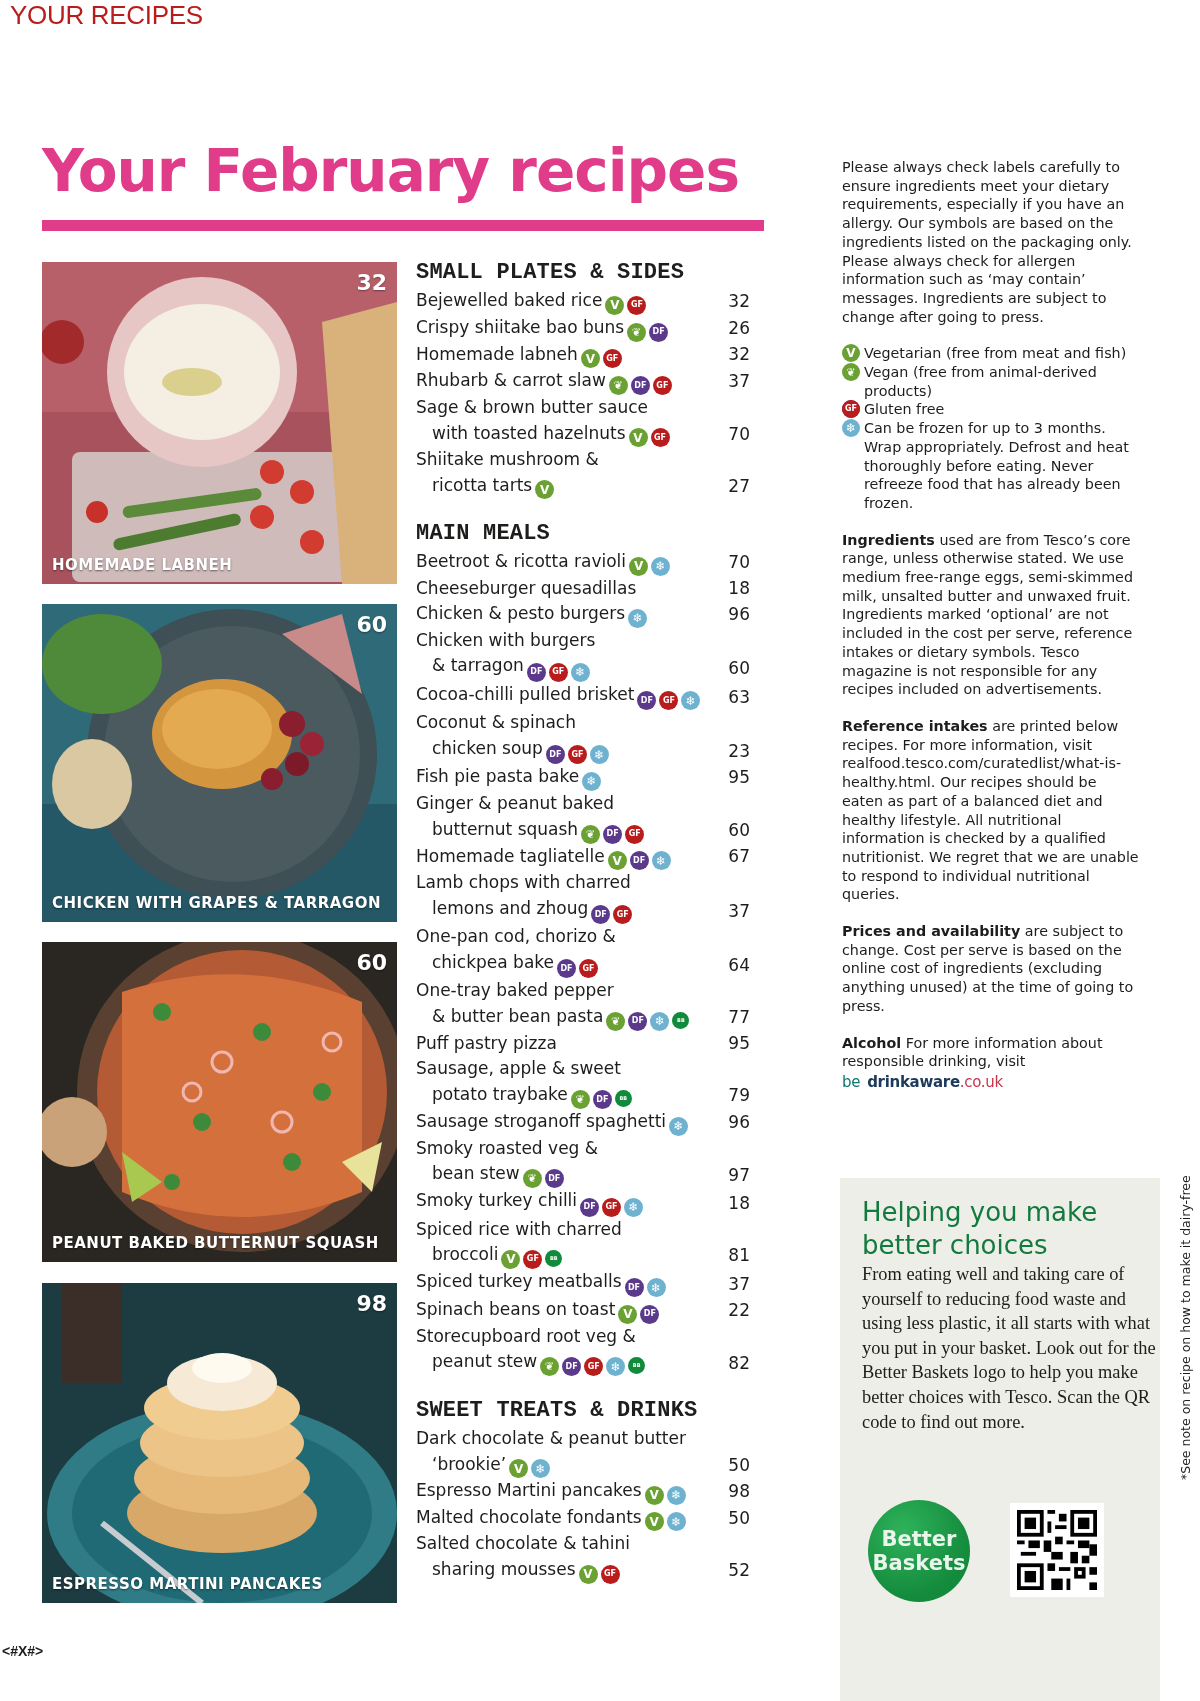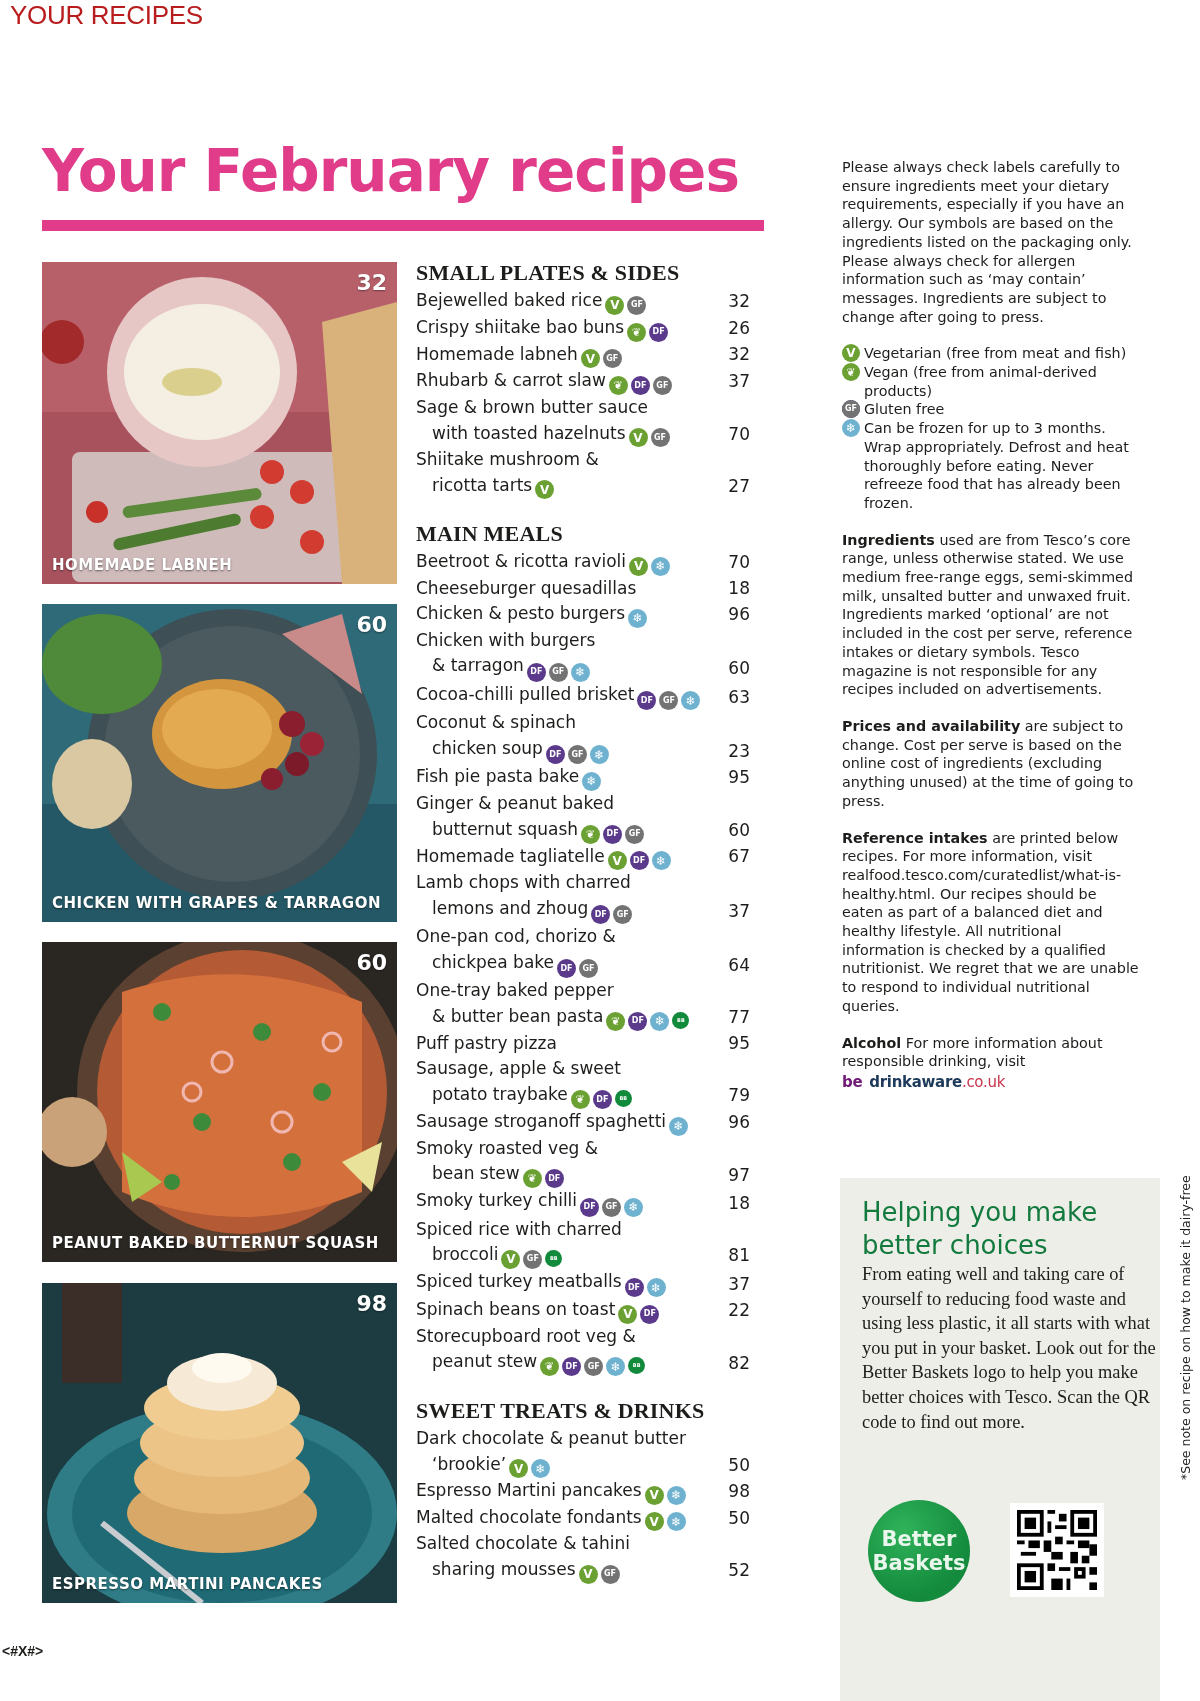--- a/index.html
+++ b/index.html
@@ -12,44 +12,44 @@
   .title-rule { position: absolute; left: 42px; top: 220px; width: 722px; height: 11px; background: #e03c8a; }
 
   
   .photo { position: absolute; left: 42px; width: 355px; overflow: hidden; }
   .photo .pnum { position: absolute; right: 10px; top: 8px; color: #fff; font-weight: 700; font-size: 22px; font-family: "DejaVu Sans", sans-serif; text-shadow: 0 1px 2px rgba(0,0,0,.4); }
   .photo .pcap { position: absolute; left: 10px; bottom: 10px; color: #fff; font-weight: 700; font-size: 15px; letter-spacing: 0.5px; font-family: "DejaVu Sans", sans-serif; text-shadow: 0 1px 2px rgba(0,0,0,.5); }
   .photo svg { position: absolute; left: 0; top: 0; }
 
   
   .index { position: absolute; left: 416px; top: 258px; width: 340px; }
-  .cat { font-family: Liberation Serif, serif; font-weight: 700; font-size: 22px; color: #1d1d1b; line-height: 30px; letter-spacing: 0.2px; }
+  .cat { font-family: Liberation Mono, monospace; font-weight: 700; font-size: 22px; color: #1d1d1b; line-height: 30px; letter-spacing: 0.2px; }
   .cat.gap { margin-top: 20px; }
   .row { position: relative; font-size: 17px; line-height: 25.6px; color: #1d1d1b; white-space: nowrap; }
   .row .line { display: block; }
   .row .line.cont { padding-left: 16px; }
   .row .pg { position: absolute; right: 6px; bottom: 0; font-size: 17px; line-height: 25.6px; }
   .badges { display: inline-flex; gap: 3px; vertical-align: -3px; margin-left: 3px; }
   .b { width: 19px; height: 19px; border-radius: 50%; display: inline-flex; align-items: center; justify-content: center; font-size: 9px; font-weight: 700; color: #fff; font-family: "DejaVu Sans", sans-serif; line-height: 1; }
   .b.v { background: #6aa132; font-size: 12px; }
   .b.vg { background: #6aa132; font-size: 11px; }
   .b.df { background: #5b3a8c; font-size: 8px; }
-  .b.gf { background: #737373; font-size: 8px; }
+  .b.gf { background: #b91c1c; font-size: 8px; }
   .b.fz { background: #6fb2d0; font-size: 12px; }
   .b.bb { background: #118a3c; font-size: 5px; width: 17px; height: 17px; }
 
   
   .notes { position: absolute; left: 842px; top: 158px; width: 300px; font-size: 14.3px; line-height: 18.7px; color: #1d1d1b; }
   .notes p { margin-bottom: 18px; }
   .notes b { font-weight: 700; }
   .legend { margin-bottom: 18px; }
   .legend .li { position: relative; padding-left: 22px; }
   .legend .li .b { position: absolute; left: 0; top: 0; width: 18px; height: 18px; }
   .drinkaware { font-weight: 700; font-size: 15px; letter-spacing: -0.3px; }
-  .drinkaware .be { color: #701a75; font-weight: 700; }
+  .drinkaware .be { color: #0f766e; font-weight: 400; }
   .drinkaware .drink { color: #1d3a5a; padding-left: 7px; }
   .drinkaware .couk { color: #c8324a; font-weight: 400; }
 
   
   .bb-panel { position: absolute; left: 840px; top: 1178px; width: 320px; height: 523px; background: #eeeee9; }
   .bb-title { position: absolute; left: 22px; top: 18px; width: 290px; font-family: "DejaVu Sans", sans-serif; font-size: 26px; line-height: 33px; color: #137a3e; font-weight: 400; }
   .bb-body { position: absolute; left: 22px; top: 84px; width: 300px; font-size: 18.4px; line-height: 24.6px; color: #1d1d1b; font-family: Liberation Serif, serif; }
   .bb-logo { position: absolute; left: 28px; top: 322px; width: 102px; height: 102px; border-radius: 50%; background: radial-gradient(circle at 35% 30%, #2fb25a, #138a3c 70%); display: flex; flex-direction: column; align-items: center; justify-content: center; color: #e9f6ec; font-weight: 700; font-size: 21px; line-height: 24px; font-family: "DejaVu Sans", sans-serif; }
   .qr { position: absolute; left: 170px; top: 325px; width: 94px; height: 94px; background: #fff; padding: 7px; }
 
@@ -404,22 +404,22 @@
 <div class="notes">
   <p>Please always check labels carefully to ensure ingredients meet your dietary requirements, especially if you have an allergy. Our symbols are based on the ingredients listed on the packaging only. Please always check for allergen information such as ‘may contain’ messages. Ingredients are subject to change after going to press.</p>
   <div class="legend">
       <div class="li"><span class="b v">V</span><span>Vegetarian (free from meat and fish)</span></div>
       <div class="li"><span class="b vg">❦</span><span>Vegan (free from animal-derived products)</span></div>
       <div class="li"><span class="b df">DF</span></div>
       <div class="li"><span class="b gf">GF</span><span>Gluten free</span></div>
       <div class="li"><span class="b fz">❄</span><span>Can be frozen for up to 3 months. Wrap appropriately. Defrost and heat thoroughly before eating. Never refreeze food that has already been frozen.</span></div>
     </div>
   <p><b>Ingredients</b><span> used are from Tesco’s core range, unless otherwise stated. We use medium free-range eggs, semi-skimmed milk, unsalted butter and unwaxed fruit. Ingredients marked ‘optional’ are not included in the cost per serve, reference intakes or dietary symbols. Tesco magazine is not responsible for any recipes included on advertisements.</span></p>
+  <p><b>Reference intakes</b><span> are printed below recipes. For more information, visit realfood.tesco.com/curatedlist/what-is-healthy.html. Our recipes should be eaten as part of a balanced diet and healthy lifestyle. All nutritional information is checked by a qualified nutritionist. We regret that we are unable to respond to individual nutritional queries.</span></p>
   <p><b>Prices and availability</b><span> are subject to change. Cost per serve is based on the online cost of ingredients (excluding anything unused) at the time of going to press.</span></p>
-  <p><b>Reference intakes</b><span> are printed below recipes. For more information, visit realfood.tesco.com/curatedlist/what-is-healthy.html. Our recipes should be eaten as part of a balanced diet and healthy lifestyle. All nutritional information is checked by a qualified nutritionist. We regret that we are unable to respond to individual nutritional queries.</span></p>
   <p style="margin-bottom:2px;"><b>Alcohol</b><span> For more information about responsible drinking, visit</span></p>
   <div class="drinkaware"><span class="be">be</span><span class="drink">drinkaware</span><span class="couk">.co.uk</span></div>
 </div>
 
 <div class="bb-panel">
   <div class="bb-title">Helping you make better choices</div>
   <div class="bb-body">From eating well and taking care of yourself to reducing food waste and using less plastic, it all starts with what you put in your basket. Look out for the Better Baskets logo to help you make better choices with Tesco. Scan the QR code to find out more.</div>
   <div class="bb-logo">
     <span>Better</span>
     <span>Baskets</span>

